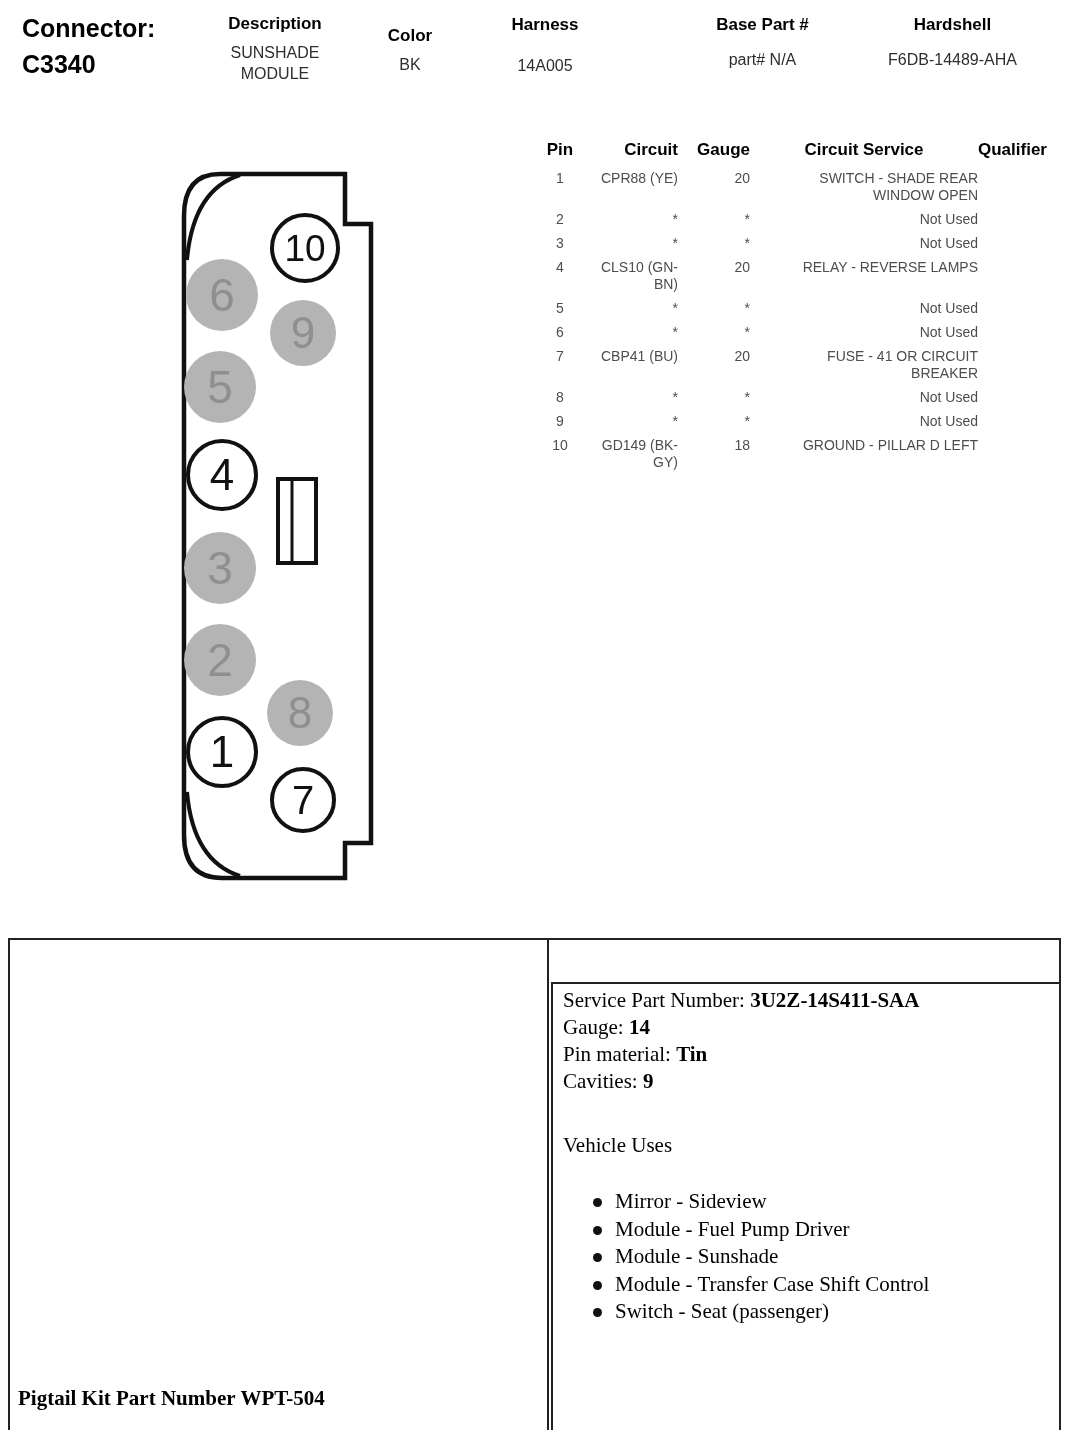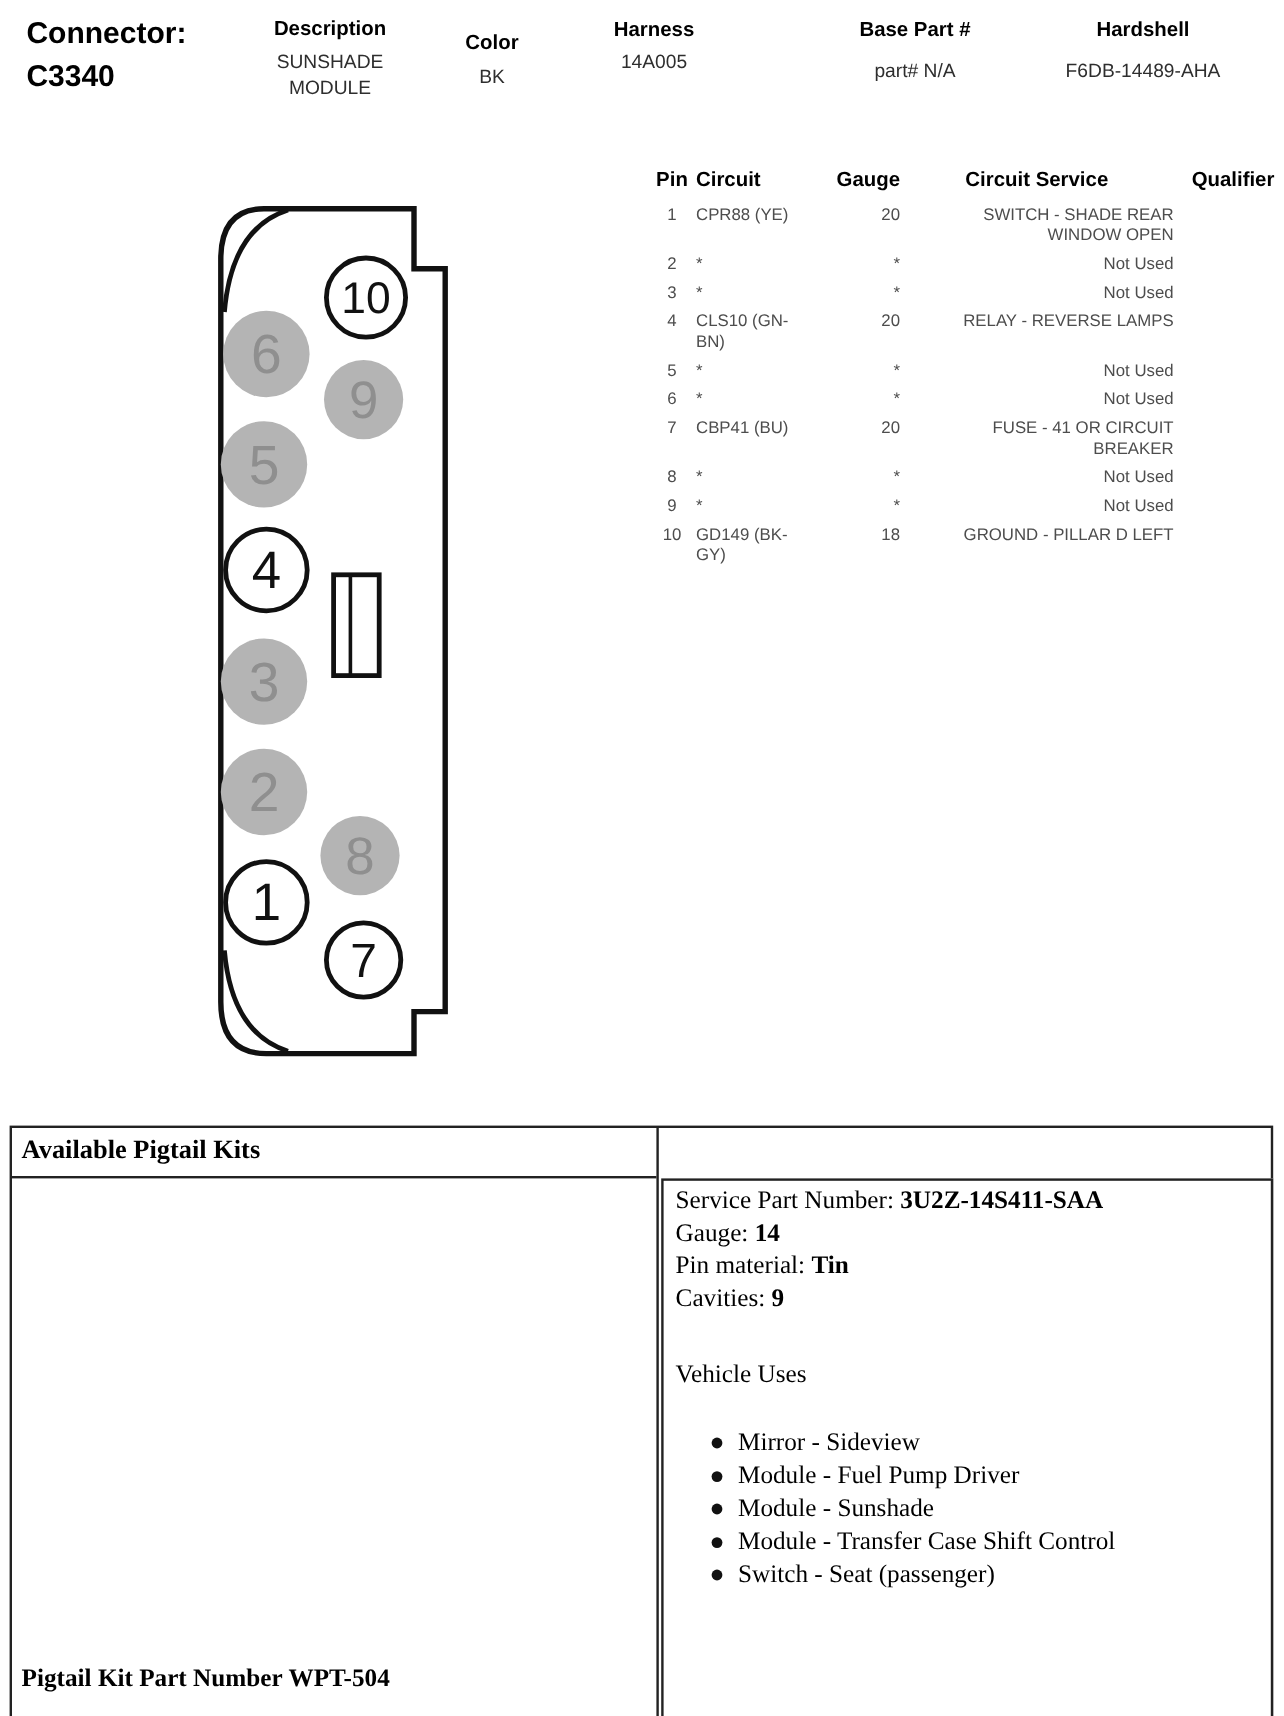--- a/index.html
+++ b/index.html
@@ -13,35 +13,35 @@
   
   #connector-block { left:22px; top:10px; font-weight:bold; font-size:25px; line-height:36px; }
   .hdr-col { text-align:center; }
   .hdr-label { font-weight:bold; font-size:17px; color:#000; }
   .hdr-value { font-size:16px; color:#2e2e2e; line-height:21px; }
   #col-description { left:195px; top:14px; width:160px; }
   #col-description .hdr-value { width:120px; margin:8px auto 0; }
   #col-color { left:360px; top:26px; width:100px; }
   #col-color .hdr-value { margin-top:8px; }
   #col-harness { left:480px; top:15px; width:130px; }
-  #col-harness .hdr-value { margin-top:7px; }
+  #col-harness .hdr-value { margin-top:20px; }
   #col-basepart { left:680px; top:15px; width:165px; }
   #col-basepart .hdr-value { margin-top:14px; }
   #col-hardshell { left:855px; top:15px; width:195px; }
   #col-hardshell .hdr-value { margin-top:14px; }
 
   
   #pin-table { left:540px; top:140px; width:522px; }
   .pt-header { display:flex; font-weight:bold; font-size:17px; margin-bottom:10px; }
   .pt-row { display:flex; font-size:14px; line-height:17px; color:#4d4d4d; margin-bottom:7px; align-items:flex-start; }
   .c-pin  { width:40px;  text-align:center; flex:none; }
-  .c-circuit { width:98px; text-align:left; flex:none; }
+  .c-circuit { width:98px; text-align:right; flex:none; }
   .c-gauge { width:72px; text-align:right; flex:none; }
   .c-func { width:228px; text-align:right; padding-left:8px; flex:none; }
-  .c-qual { width:84px; text-align:right; flex:none; }
+  .c-qual { width:84px; text-align:left; flex:none; }
   .pt-header .c-func { text-align:center; padding-left:0; }
 
   
   #connector-diagram { left:160px; top:160px; }
   .cav-num { font-family:"Liberation Sans","DejaVu Sans",sans-serif; text-anchor:middle; }
   .cav-num.gray { fill:#8f8f8f; }
   .cav-num.black { fill:#111; }
 
   
   #bottom-box { left:8px; top:938px; width:1053px; height:494px; border:2px solid #222; }
@@ -214,21 +214,20 @@
     <span class="c-pin">10</span>
     <span class="c-circuit">GD149 (BK-GY)</span>
     <span class="c-gauge">18</span>
     <span class="c-func">GROUND - PILLAR D LEFT</span>
     <span class="c-qual"></span>
   </div>
 </div>
 
 <div class="abs" id="bottom-box">
   <div id="left-cell">
-    <div id="pigtail-header">Available Pigtail Kits</div>
     <div id="pigtail-part">
       <span>Pigtail Kit Part Number</span>
       <b>WPT-504</b>
     </div>
   </div>
 
   <div id="service-box">
     <div class="svc-line">
       <span>Service Part Number:</span>
       <b>3U2Z-14S411-SAA</b>

